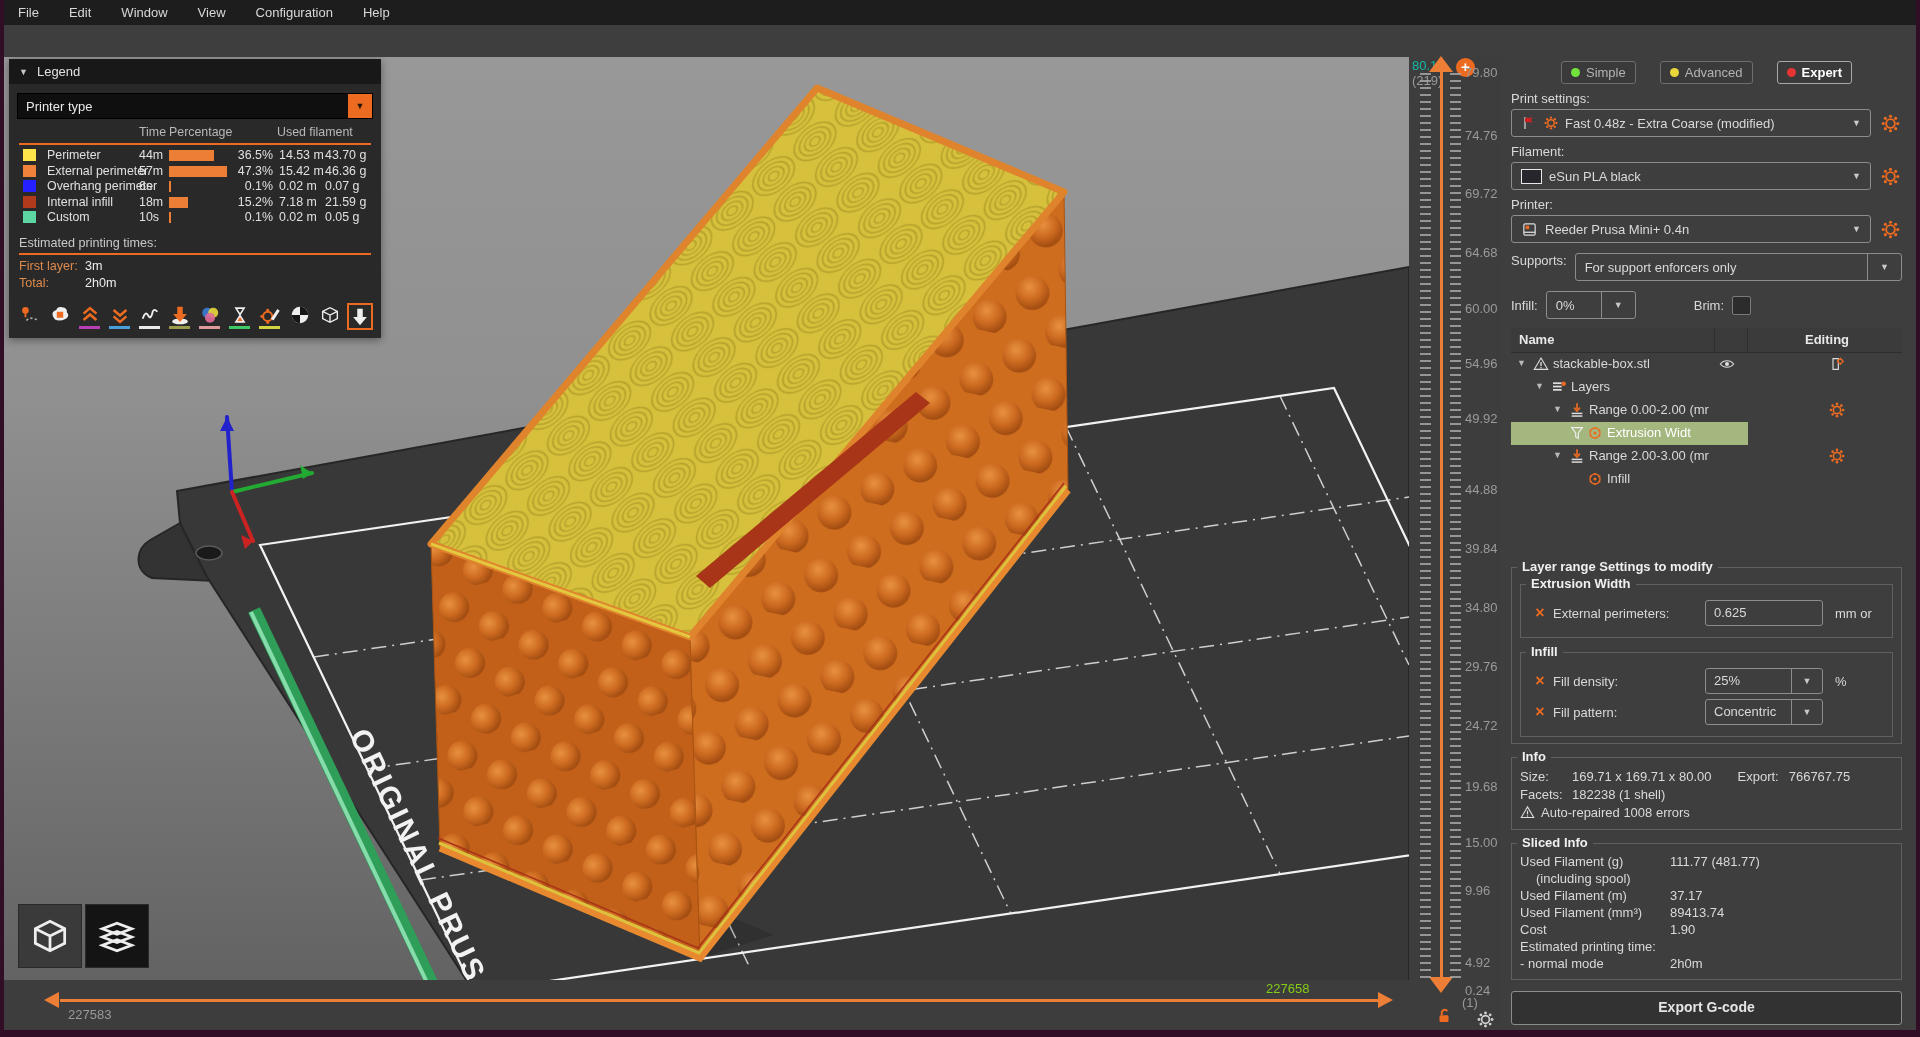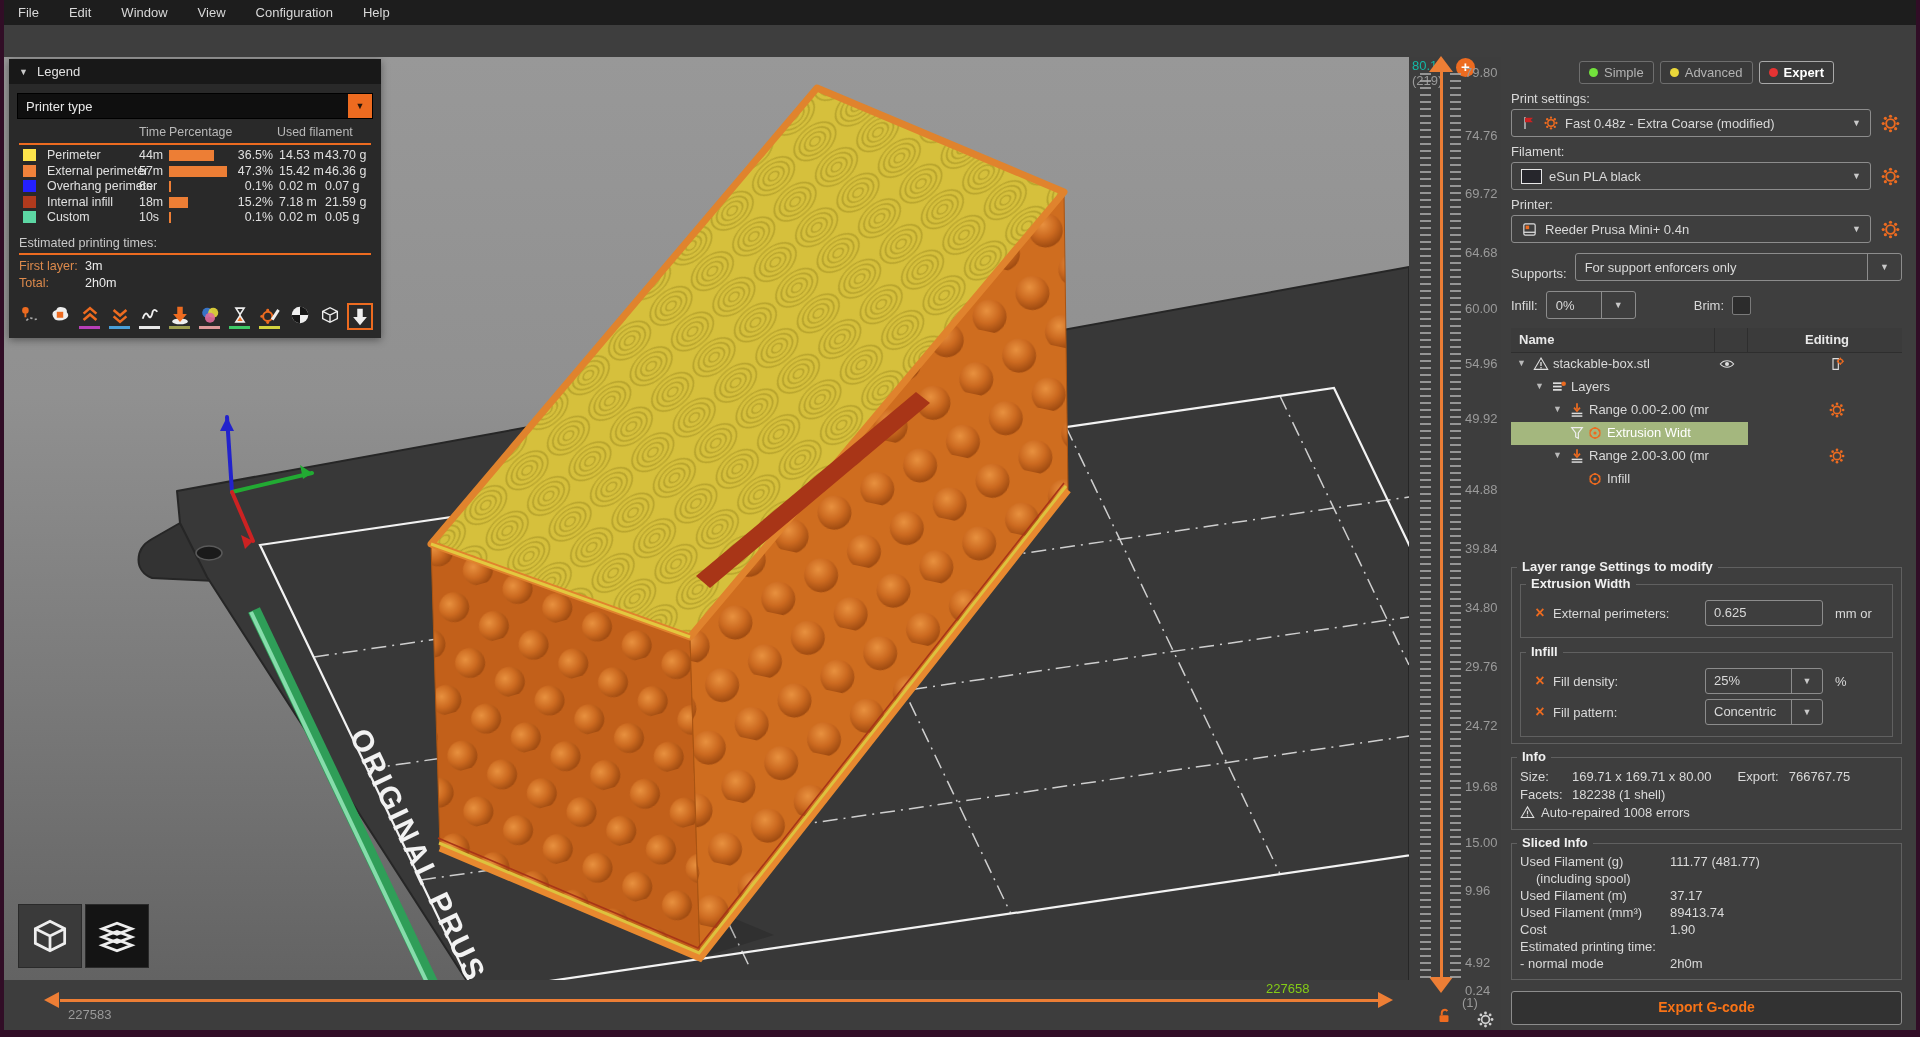--- a/index.html
+++ b/index.html
@@ -77,34 +77,34 @@
      background:repeating-linear-gradient(180deg,rgba(165,165,165,.85) 0 2px,transparent 2px 7px);}
   #vcol-l{left:11px;} #vcol-r{left:41px;}
   .vtick-lab{position:absolute;left:56px;font-size:13px;color:#9a9a9a;}
   #vbot-cnt{position:absolute;left:53px;top:938px;font-size:13px;color:#9a9a9a;}
   #vlock{position:absolute;left:26px;top:950px;}
   #vgear{position:absolute;left:68px;top:954px;}
 
   
   #panel{position:absolute;left:1497px;right:0;top:0;bottom:0;background:#3e3e3e;color:#d9d9d9;font-size:13px;
          padding:2px 14px 4px 10px;box-sizing:border-box;display:flex;flex-direction:column;overflow:hidden;}
-  #modes{display:flex;gap:6px;justify-content:center;margin-top:2px;}
+  #modes{display:flex;gap:24px;justify-content:center;margin-top:2px;}
   .mode-btn{display:flex;align-items:center;gap:6px;padding:3px 9px;background:#3a3a3a;border:1px solid #6e6e6e;
             border-radius:3px;color:#b3b3b3;}
   .mode-btn .dot{width:9px;height:9px;border-radius:50%;}
   .mode-btn.active{color:#ffffff;font-weight:bold;border-color:#a8a8a8;}
   .plabel{margin:7px 0 3px;}
   .combo-row{display:flex;align-items:center;gap:7px;}
   .combo{flex:1;height:28px;border:1px solid #8c8c8c;border-radius:3px;display:flex;align-items:center;
          gap:7px;padding:0 9px;box-sizing:border-box;}
   .combo .ctext{flex:1;white-space:nowrap;overflow:hidden;}
   .combo .carrow{font-size:9px;color:#c9c9c9;}
   .swatch-black{width:19px;height:13px;background:#26262c;border:1.5px solid #e8e8e8;}
   .gear-btn{width:24px;height:24px;display:flex;align-items:center;justify-content:center;}
-  .supports-row{display:flex;align-items:flex-end;gap:8px;margin-top:10px;}
+  .supports-row{display:flex;align-items:flex-start;gap:8px;margin-top:10px;}
   .combo-sel{height:28px;border:1px solid #8c8c8c;border-radius:3px;display:flex;align-items:stretch;box-sizing:border-box;}
   .combo-sel .stext{display:flex;align-items:center;padding:0 9px;flex:1;white-space:nowrap;}
   .combo-sel .sarrow{width:33px;border-left:1px solid #8c8c8c;display:flex;align-items:center;justify-content:center;font-size:9px;color:#c9c9c9;}
   .infill-row{display:flex;align-items:center;gap:8px;margin-top:10px;}
   .checkbox{width:17px;height:17px;background:#2c2c2c;border:1px solid #7a7a7a;border-radius:2px;}
 
   
   #tree{margin-top:9px;height:240px;}
   #tree-head{height:24px;position:relative;border-bottom:1px solid #2e2e2e;background:#3b3b3b;font-weight:bold;color:#e8e8e8;}
   #tree-head .th-name{position:absolute;left:8px;top:4px;}
@@ -138,21 +138,21 @@
 
   
   .inf-row{display:flex;margin:3px 0;align-items:center;}
   .inf-row .k1{width:52px;}
   .inf-row .k2{margin-left:26px;margin-right:10px;}
   .sl-row{display:flex;margin:2px 0;}
   .sl-row .sl-k{width:150px;white-space:nowrap;}
   .sl-sub{margin:0 0 2px 16px;}
 
   #export-btn{position:absolute;left:10px;right:14px;bottom:5px;height:32px;border:1px solid #8c8c8c;border-radius:3px;
-     background:#323232;color:#f97316;font-weight:bold;text-align:center;line-height:30px;font-size:14px;}
+     background:#323232;color:#e5e5e5;font-weight:bold;text-align:center;line-height:30px;font-size:14px;}
 
   svg.ic{display:block;}
 </style>
 </head>
 <body>
 
 <svg width="0" height="0" style="position:absolute">
   <defs>
     <symbol id="sym-geardot" viewBox="0 0 24 24">
       <circle cx="12" cy="12" r="5.5" fill="none" stroke="#ED6B20" stroke-width="2.4"></circle>

